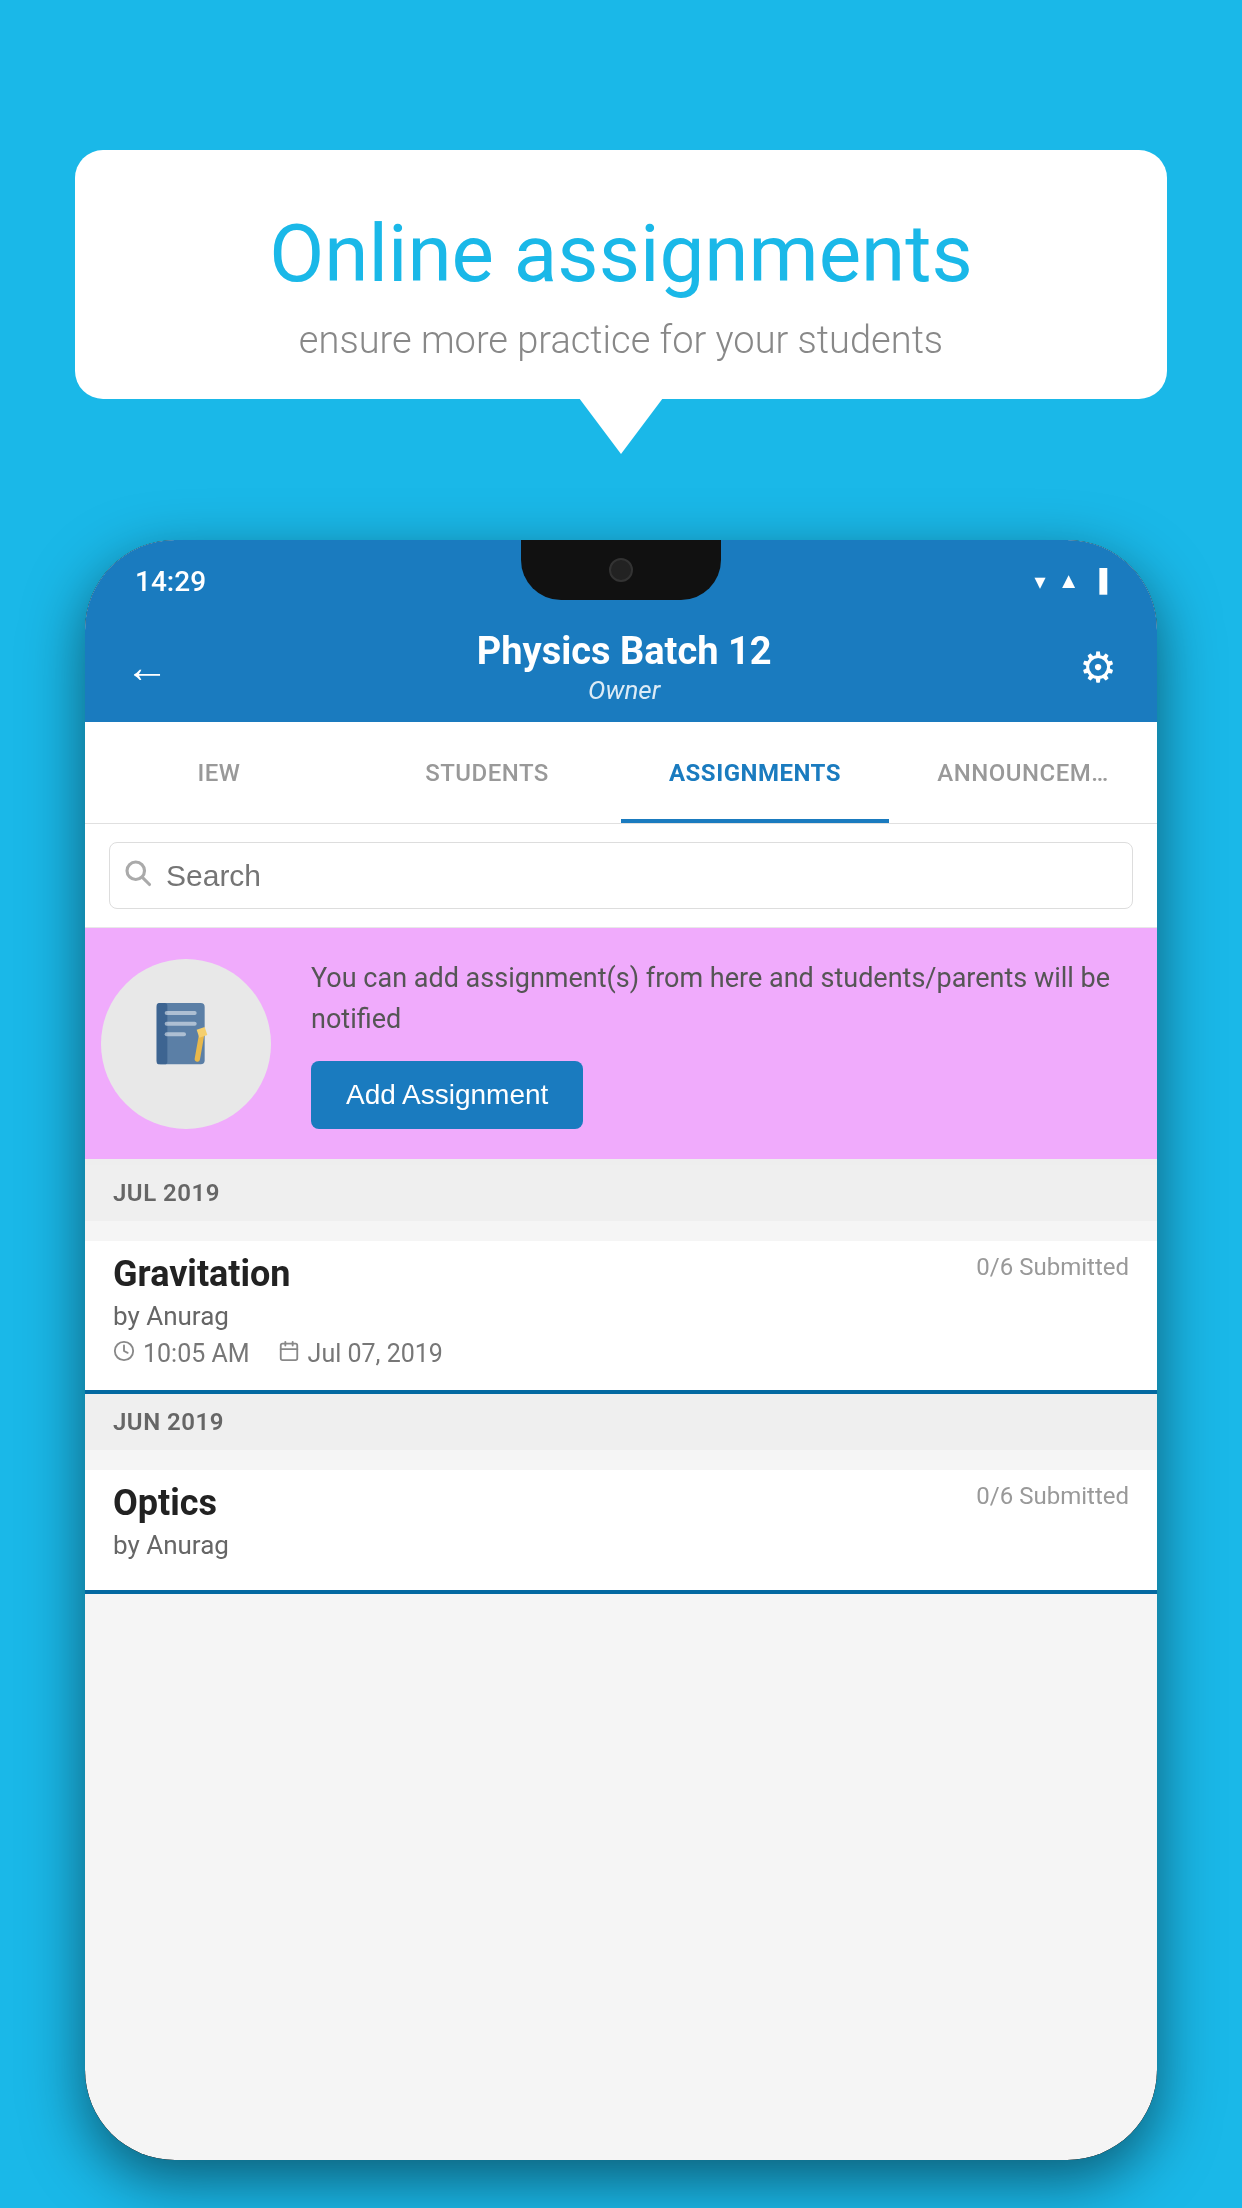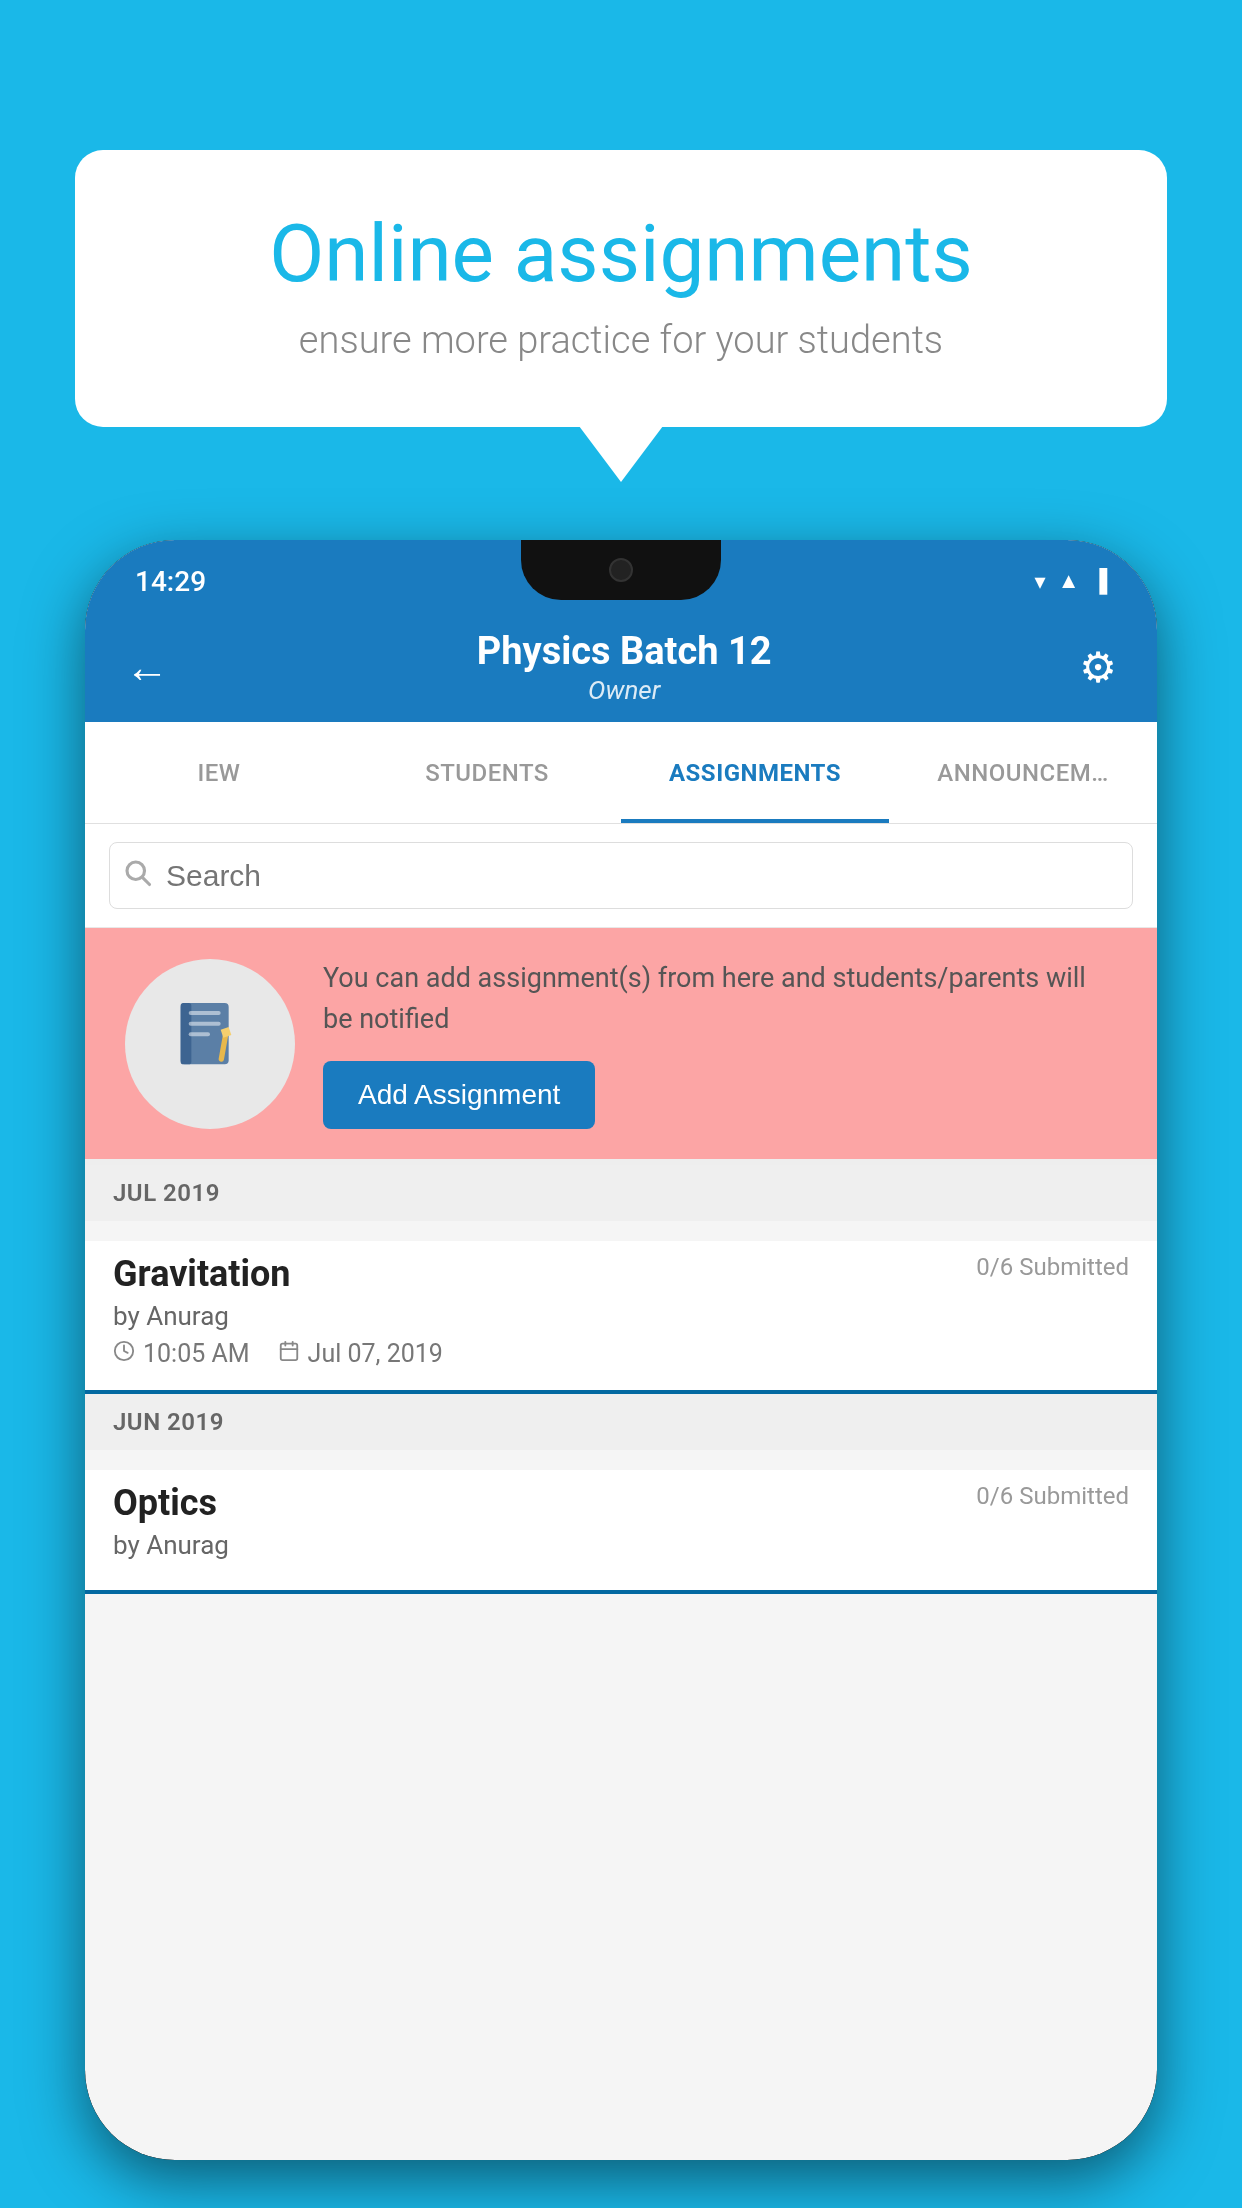--- a/index.html
+++ b/index.html
@@ -15,21 +15,21 @@
     
     .speech-bubble-container {
       position: absolute;
       top: 150px;
       left: 75px;
       right: 75px;
     }
     .speech-bubble {
       background: white;
       border-radius: 28px;
-      padding: 60px 70px 65px;
+      padding: 60px 70px 37px;
       text-align: center;
       position: relative;
     }
     .speech-bubble::after {
       content: '';
       position: absolute;
       bottom: -55px;
       left: 50%;
       transform: translateX(-50%);
       width: 0;
@@ -216,26 +216,26 @@
       font-size: 30px;
       color: #bbb;
       background: none;
       border: none;
       outline: none;
       width: 100%;
     }
 
     
     .add-assignment-promo {
-      background: #fca5a5;
-      display: flex;
-      align-items: center;
-      padding: 30px 40px;
+      background: #f0abfc;
+      display: flex;
+      align-items: center;
+      padding: 30px 16px;
       border-bottom: 6px solid #eeeeee;
-      gap: 28px;
+      gap: 40px;
     }
     .promo-icon-circle {
       width: 170px;
       height: 170px;
       border-radius: 50%;
       background: #e8e8e8;
       display: flex;
       align-items: center;
       justify-content: center;
       flex-shrink: 0;

